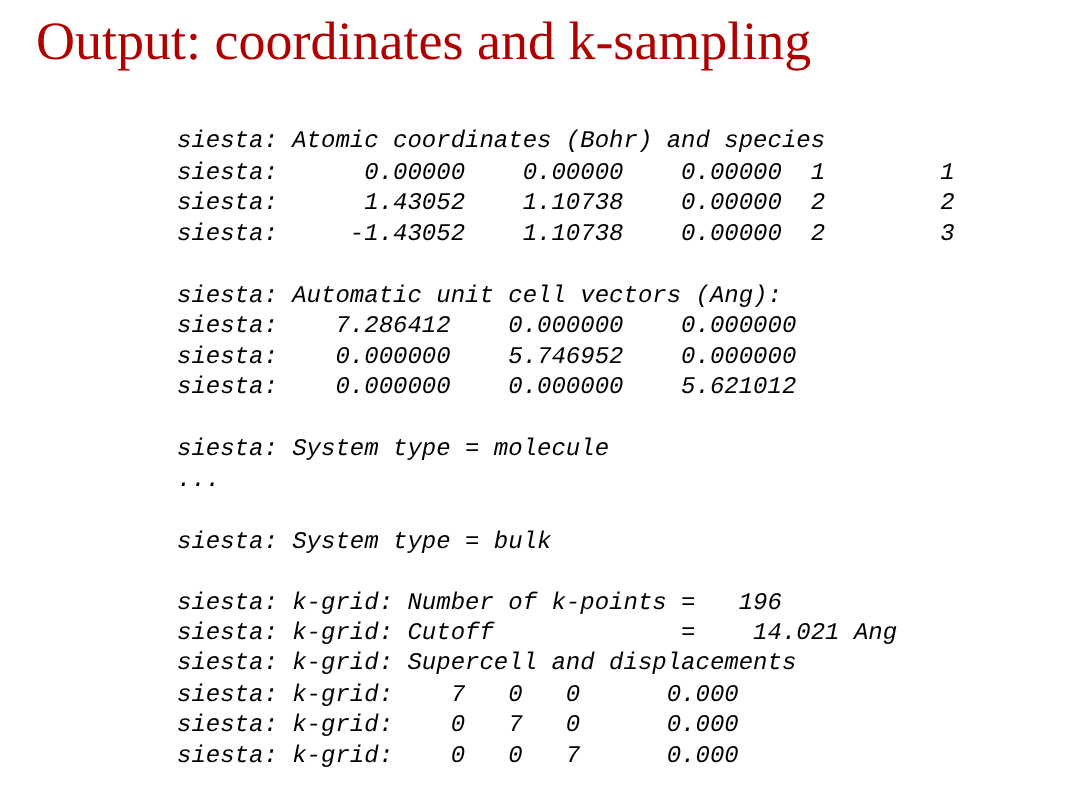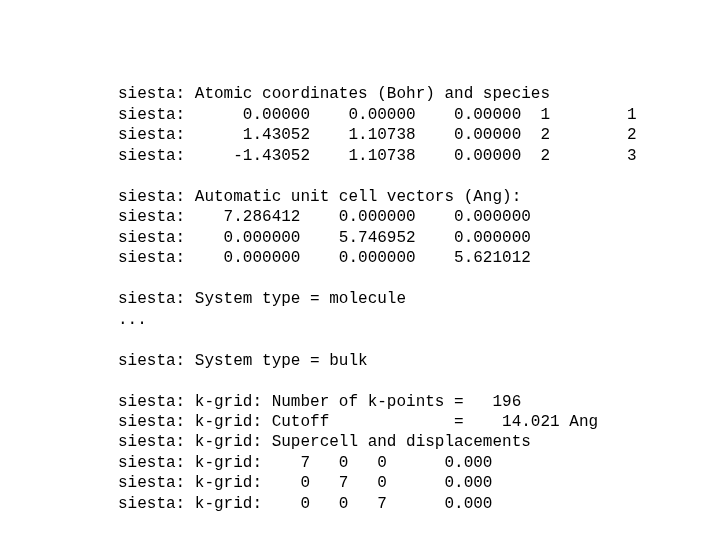--- a/index.html
+++ b/index.html
@@ -27,26 +27,28 @@
   }
   .code {
     font-family: "Courier New", Courier, monospace;
     font-size: 16px;
     line-height: 1.28;
     white-space: pre;
     color: #000000;
     position: absolute;
     left: 118px;
     top: 64px;
+    font-style: italic;
   }
 </style>
 </head>
 <body>
 
 <div class="slide">
+  <div class="title">Output: coordinates and k-sampling</div>
 
   <div class="code">
 <span>siesta: Atomic coordinates (Bohr) and species</span>
 <span>siesta:      0.00000    0.00000    0.00000  1        1</span>
 <span>siesta:      1.43052    1.10738    0.00000  2        2</span>
 <span>siesta:     -1.43052    1.10738    0.00000  2        3</span>
 
 <span>siesta: Automatic unit cell vectors (Ang):</span>
 <span>siesta:    7.286412    0.000000    0.000000</span>
 <span>siesta:    0.000000    5.746952    0.000000</span>

